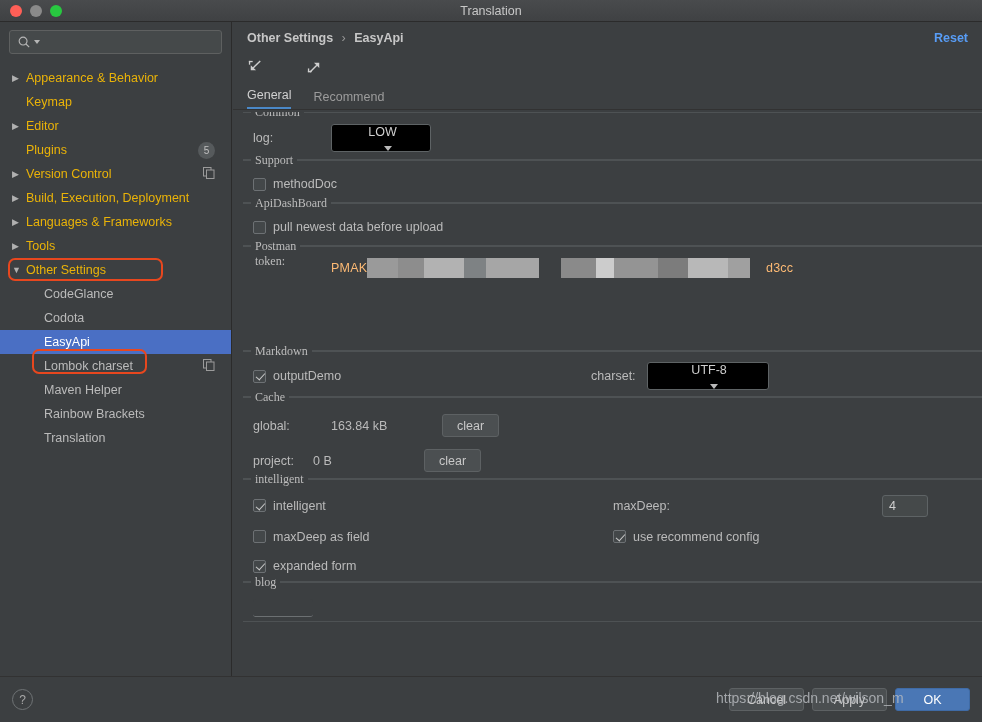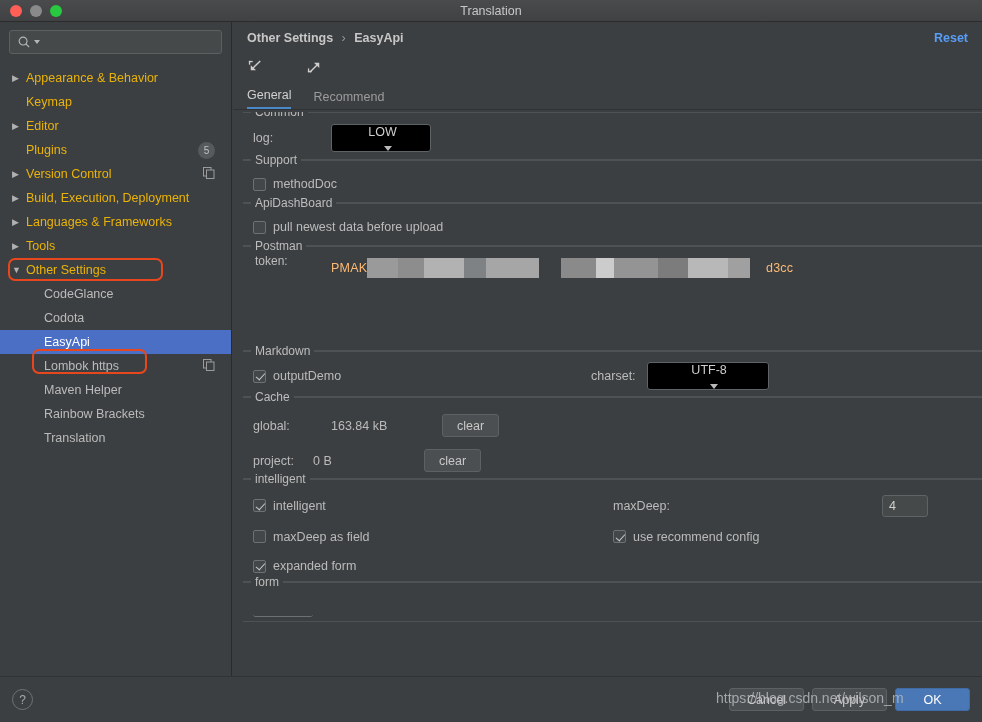--- a/index.html
+++ b/index.html
@@ -91,21 +91,21 @@
 
   .scroll-area { position: absolute; top: 90px; left: 0; right: 0; bottom: 0; overflow: hidden; }
 
   
   .group {
     position: relative; margin: 0 0 0 10px; border: 1px solid #4e5254;
     border-top: 1px solid #4e5254; padding: 6px 10px 8px 10px;
   }
   .group > .gtitle {
     position: absolute; top: -8px; left: 8px; background: #3c3f41;
-    padding: 0 4px; font-size: 12px; color: #bdbdbd;
+    padding: 0 4px; font-size: 12px; color: #bdbdbd; font-family: Liberation Serif, serif;
   }
   .group-flat { border-left: none; border-right: none; }
 
   .row { display: flex; align-items: center; height: 30px; }
   .rowlabel { font-size: 12.5px; color: #bbbbbb; }
 
   
   .combo {
     height: 28px; min-width: 100px; background: #000000; border: 1px solid #5e6365;
     border-radius: 3px; display: inline-flex; align-items: center;
@@ -242,21 +242,21 @@
         <div class="tree-row">
           <span class="arrow"></span>
           <span class="label" style="margin-left: 18px;">Codota</span>
         </div>
         <div class="tree-row selected">
           <span class="arrow"></span>
           <span class="label" style="margin-left: 18px;">EasyApi</span>
         </div>
         <div class="tree-row">
           <span class="arrow"></span>
-          <span class="label" style="margin-left: 18px;">Lombok https</span>
+          <span class="label" style="margin-left: 18px;">Lombok charset</span>
           <span class="copy-ico"><svg width="12" height="12" viewBox="0 0 12 12">
               <rect x="0.5" y="0.5" width="7.5" height="8.5" fill="none" stroke="#9b9b9b" stroke-width="1"></rect>
               <rect x="3.5" y="3" width="7.5" height="8.5" fill="#3c3f41" stroke="#9b9b9b" stroke-width="1"></rect>
             </svg></span>
         </div>
         <div class="tree-row">
           <span class="arrow"></span>
           <span class="label" style="margin-left: 18px;">Maven Helper</span>
         </div>
         <div class="tree-row">
@@ -417,21 +417,21 @@
         </div>
         <div class="row" style="height:28px;">
           <label class="cb">
             <span class="cbbox on" id="cb-expanded"></span>
             <span class="cbtext">expanded form</span>
           </label>
         </div>
       </div>
 
       <div class="group group-flat" style="height:40px;">
-        <div class="gtitle">form</div>
+        <div class="gtitle">blog</div>
         <div class="row" style="margin-top:4px;">
           <span class="textfield" style="width:60px;height:18px;background:#3c3f41;border:none;border-bottom:1px solid #6c7072;"></span>
         </div>
       </div>
 
     </div>
   </div>
 
   <div class="bottom">
     <div class="help">?</div>

